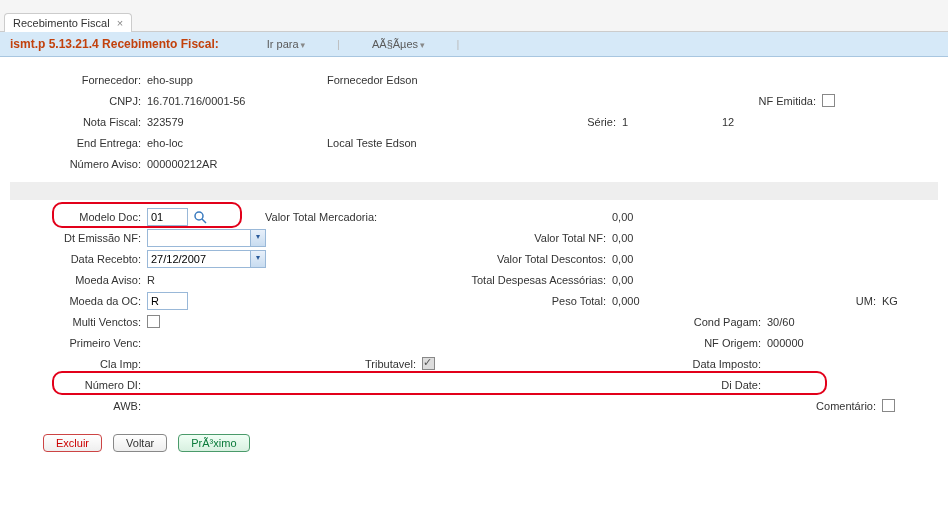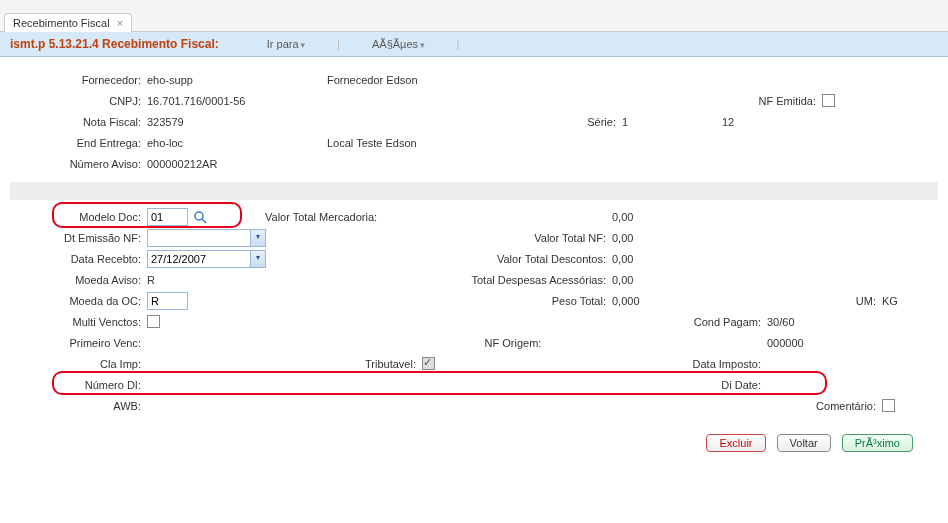--- a/index.html
+++ b/index.html
@@ -149,21 +149,20 @@
   
   .highlight-red {
     position:absolute;
     border:2px solid #e2001a;
     border-radius:10px;
     pointer-events:none;
   }
   .form-wrap { position:relative; }
   
   .footer-btns {
-    text-align: right;
     padding: 10px 25px;
   }
   .btn {
     display:inline-block;
     border:1px solid #888;
     border-radius:4px;
     padding: 2px 12px;
     margin-left:8px;
     font-size:11px;
     background: linear-gradient(#fff,#eee);
@@ -289,21 +288,21 @@
     <div class="row">
       <div class="lbl b1">Multi Venctos:</div>
       <div class="val b2"><span class="checkbox empty"></span></div>
       <div class="lbl" style="width:500px;text-align:right">Cond Pagam:</div>
       <div class="val">30/60</div>
     </div>
 
     <div class="row">
       <div class="lbl b1">Primeiro Venc:</div>
       <div class="val b2"></div>
-      <div class="lbl" style="width:500px;text-align:center">NF Origem:</div>
+      <div class="lbl" style="width:500px;text-align:right">NF Origem:</div>
       <div class="val">000000</div>
     </div>
 
     <div class="row">
       <div class="lbl b1">Cla Imp:</div>
       <div class="val b2"></div>
       <div class="lbl" style="width:155px;text-align:right">Tributavel:</div>
       <div class="val" style="width:40px"><span class="checkbox checked"></span></div>
       <div class="lbl" style="width:305px;text-align:right">Data Imposto:</div>
     </div>

